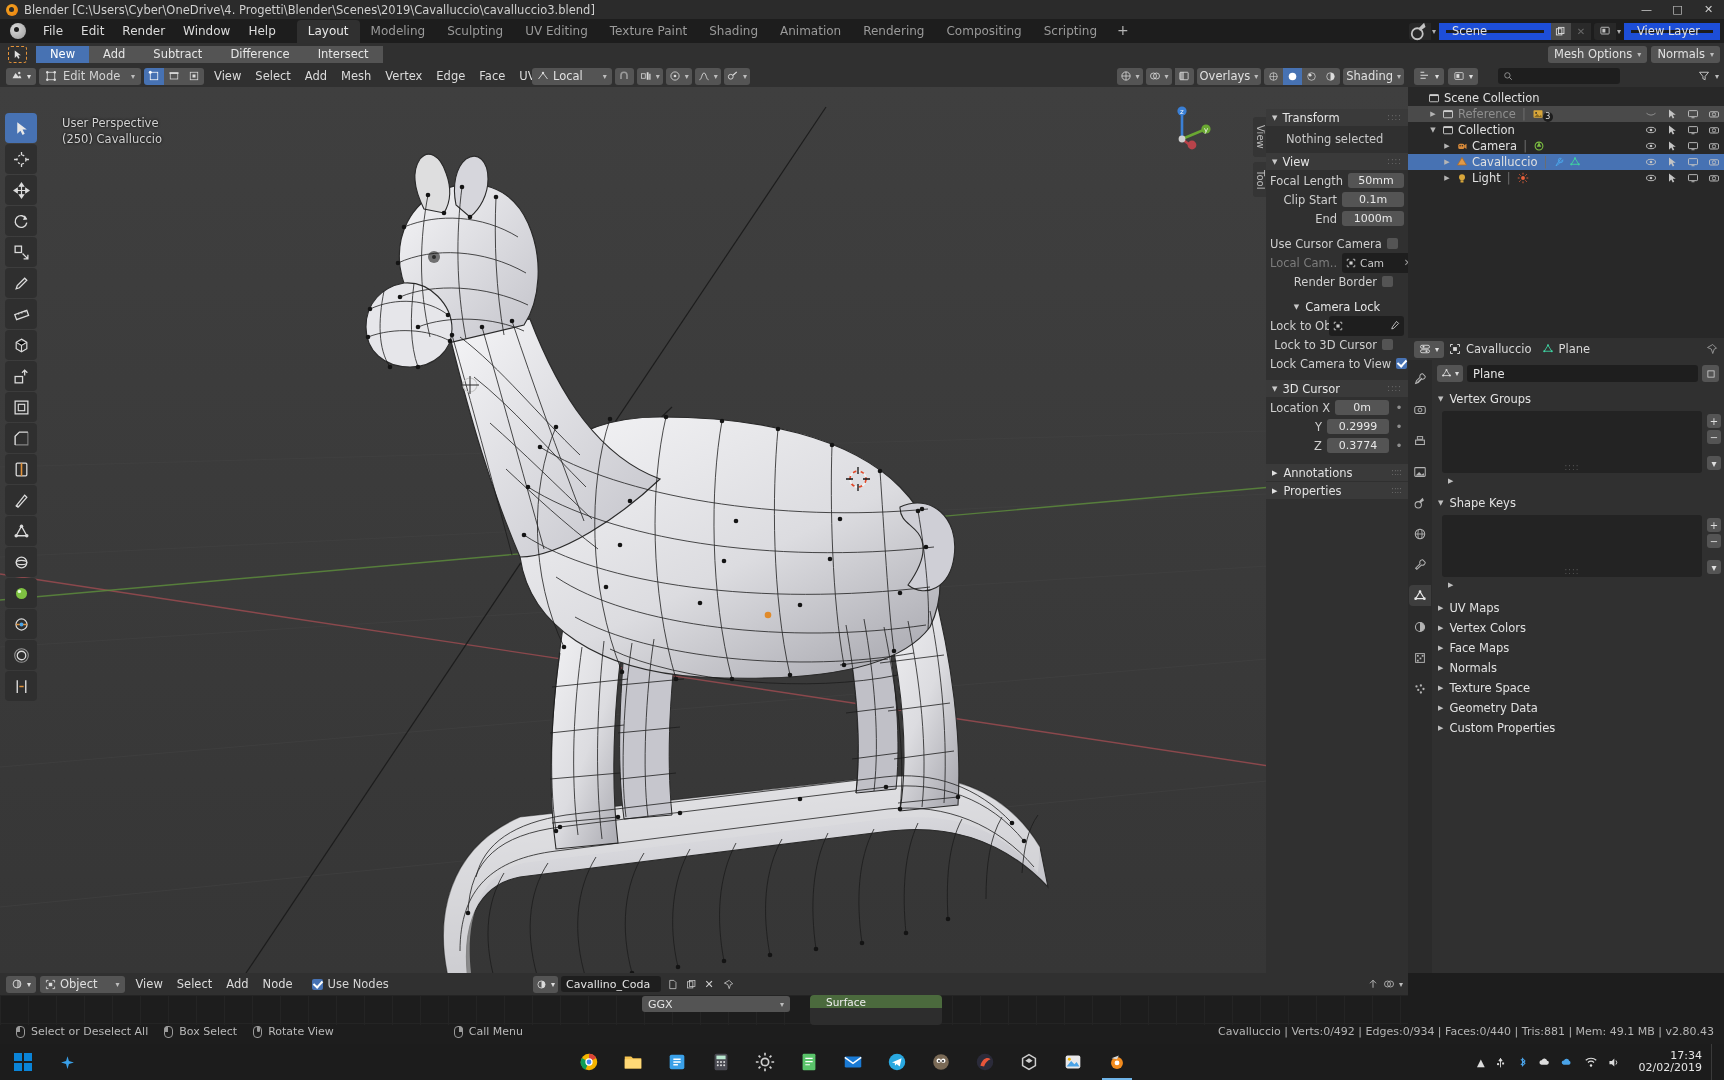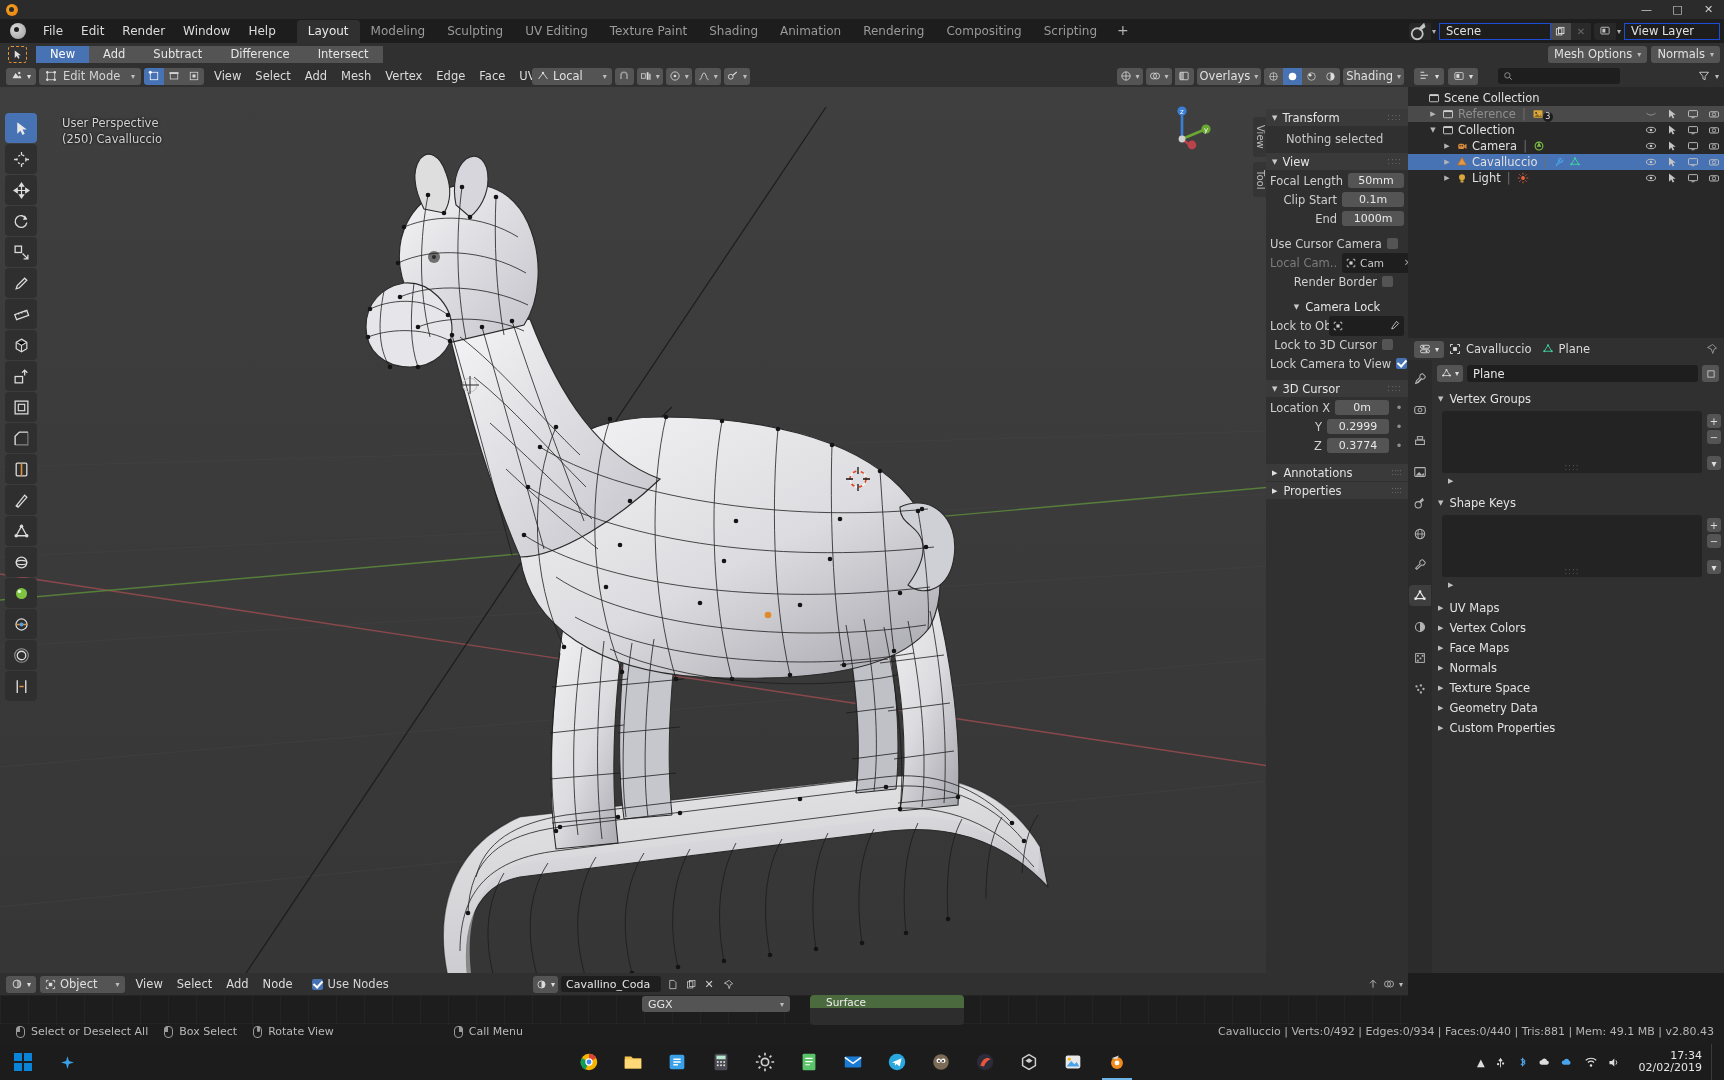--- a/index.html
+++ b/index.html
@@ -31,21 +31,21 @@
      border-radius:50%;background:#1d1d1d;}
   .menu{padding:3px 9px;font-size:12px;color:#dcdcdc;white-space:nowrap;}
   .wsTabs{display:flex;align-items:flex-end;height:24px;margin-left:12px;}
   .wsTab{padding:4px 11px 5px;font-size:12px;color:#9a9a9a;white-space:nowrap;}
   .wsTab.active{background:#303030;color:#e8e8e8;border-radius:4px 4px 0 0;}
   .wsTab.plus{color:#b5b5b5;font-size:14px;padding:2px 9px 5px;}
   #topbarRight{position:absolute;right:4px;top:0;height:24px;display:flex;align-items:center;gap:3px;}
   .idblock{display:flex;align-items:center;background:#1d1d1d;}
   .idicon{width:22px;height:17px;background:#282828;border-radius:3px 0 0 3px;display:flex;
      align-items:center;justify-content:center;font-size:10px;color:#c3c3c3;}
-  .idfield{background:#1d1d1d;border:1px solid #1d4ed8;height:17px;min-width:112px;display:flex;
+  .idfield{background:#1d1d1d;border:7px solid #1d4ed8;height:17px;min-width:112px;display:flex;
      align-items:center;padding:0 6px;font-size:11.5px;color:#e2e2e2;}
   .idbtn{width:20px;height:17px;background:#4a4a4a;display:flex;align-items:center;justify-content:center;
      font-size:10px;color:#d8d8d8;}
   .idbtn.dim{background:#2a2a2a;color:#6a6a6a;}
   
   #optbar{height:22px;background:#303030;display:flex;align-items:center;position:relative;}
   #optbar .left{display:flex;align-items:center;padding-left:8px;gap:2px;}
   .boolbtn{height:17px;padding:0 14px;font-size:11.5px;display:flex;align-items:center;background:#545454;color:#e6e6e6;}
   .boolbtn.sel{background:#4772b3;color:#fff;}
   .selboxicon{width:19px;height:17px;border:1px dashed #e3933a;border-radius:3px;display:flex;
@@ -166,21 +166,21 @@
   .shmid{position:absolute;left:533px;display:flex;align-items:center;gap:3px;}
   .shname{width:100px;height:16px;background:#1e1e1e;border-radius:3px;display:flex;align-items:center;
      padding:0 5px;font-size:11px;color:#e4e4e4;}
   .shright{position:absolute;right:5px;display:flex;align-items:center;gap:4px;}
   #shbody{position:absolute;left:0;top:22px;width:1408px;height:30px;background:#1d1d1d;
      background-image:linear-gradient(to right,#242424 1px,transparent 1px),
                       linear-gradient(to bottom,#242424 1px,transparent 1px);
     background-size:28px 28px;}
   #ggx{position:absolute;left:642px;top:1px;width:148px;height:16px;background:#545454;border-radius:3px;
      display:flex;align-items:center;padding:0 6px;font-size:11px;color:#e4e4e4;}
-  #surfnode{position:absolute;left:810px;top:0px;width:154px;height:30px;}
+  #surfnode{position:absolute;left:810px;top:0px;width:132px;height:30px;}
   #surfnode .hdr{height:13px;background:#4b6a3d;border-radius:4px 4px 0 0;display:flex;align-items:center;
      padding:0 16px;font-size:10.5px;color:#eee;}
   #surfnode .bdy{height:17px;background:#2d2d2d;border-radius:0 0 4px 4px;}
   
   #statusbar{position:absolute;left:0;top:1025px;width:1724px;height:19px;background:#1d1d1d;
      display:flex;align-items:flex-start;font-size:11px;color:#b9b9b9;}
   .sbitem{display:flex;align-items:center;gap:6px;margin-left:16px;}
   .mouseico{width:9px;height:12px;border:1px solid #9a9a9a;border-radius:4px;position:relative;flex:none;}
   .mouseico i{position:absolute;top:-1px;left:-1px;width:4px;height:6px;background:#9a9a9a;
      border-radius:4px 0 0 0;}
@@ -197,20 +197,21 @@
   #tray{position:absolute;right:0;display:flex;align-items:center;height:36px;gap:9px;padding-right:8px;color:#dcdcdc;font-size:10px;}
   #clock{text-align:right;line-height:12px;font-size:11px;color:#e6e6e6;margin-left:10px;}
   
   svg{display:block;}
 </style>
 </head>
 <body>
 
 <div id="titlebar">
   <span class="blogo"></span>
+  <span>Blender [C:\Users\Cyber\OneDrive\4. Progetti\Blender\Scenes\2019\Cavalluccio\cavalluccio3.blend]</span>
   <div id="winbtns">
     <div>—</div>
     <div>□</div>
     <div class="cl">✕</div>
   </div>
 </div>
 
 <div id="topbar">
   <span class="blicon"></span>
   <div class="row" id="menuWrap">

